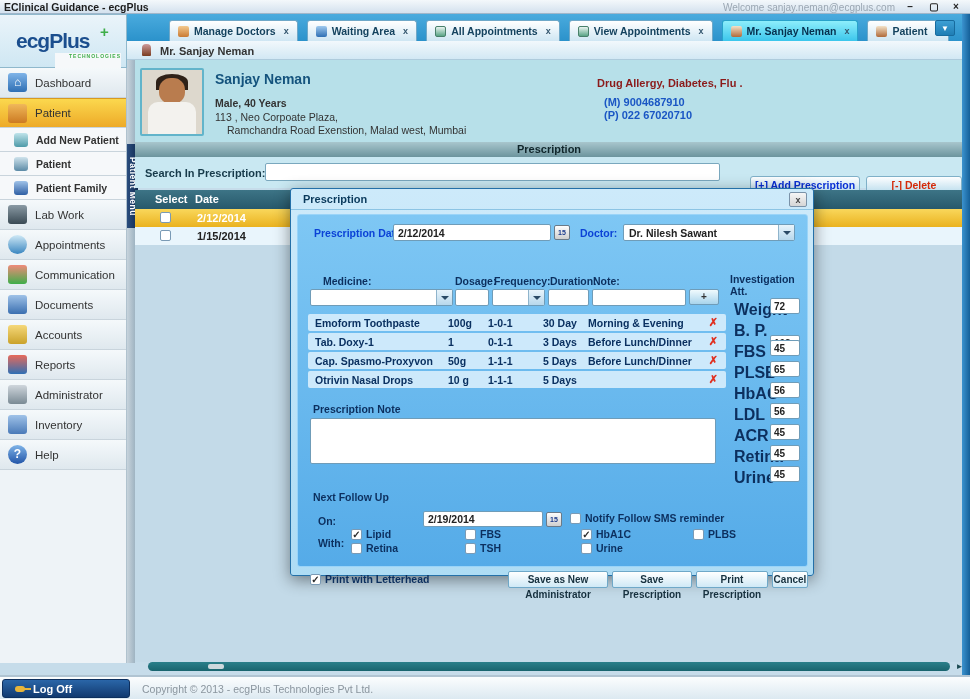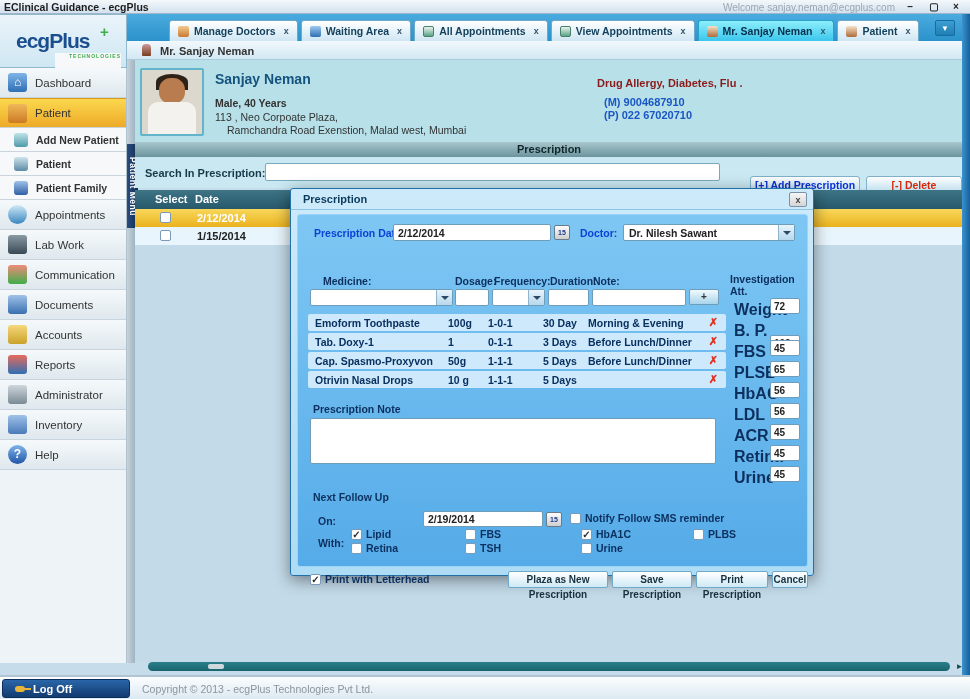--- a/index.html
+++ b/index.html
@@ -15,21 +15,21 @@
   .winbtn { position:absolute; top:0; width:20px; height:13px; text-align:center; font-weight:bold; font-size:10px; color:#222; line-height:13px; cursor:default; }
 
   
   #logo { left:0; top:14px; width:127px; height:54px; background:linear-gradient(#eaf4fa,#cfe7f3); border:1px solid #8fb8cc; border-left:none; }
   #logo .main { position:absolute; left:16px; top:14px; font-size:21px; font-weight:bold; color:#1b4e8e; letter-spacing:-1px; }
   #logo .plus { position:absolute; left:100px; top:8px; font-size:15px; font-weight:bold; color:#3fae49; }
   #logo .sub { position:absolute; left:55px; top:38px; font-size:5px; font-weight:bold; color:#3fae49; letter-spacing:1px; }
 
   
   #tabstrip { left:127px; top:14px; width:836px; height:27px; background:linear-gradient(#4aabde,#2b92cb); }
-  #tabs { position:absolute; left:12px; top:6px; display:flex; gap:3px;padding-left:30px; }
+  #tabs { position:absolute; left:12px; top:6px; display:flex; gap:9px;padding-left:30px; }
   .tab { display:flex; align-items:center; gap:5px; height:21px; padding:0 8px; background:linear-gradient(#ffffff,#cfe6f3); border:1px solid #6fa8c8; border-bottom:none; border-radius:3px 3px 0 0; font-weight:bold; font-size:10.5px; color:#14425e; }
   .tab.active { background:linear-gradient(#8deefb,#3bc6ec); border-color:#28a2ca; color:#06304e; }
   .tabx { font-size:9px; font-weight:bold; color:#33566e; margin-left:3px; }
   .ti { width:11px; height:11px; border-radius:2px; display:inline-block; }
   .ti-person  { background:linear-gradient(#f3c98e,#c97a33); }
   .ti-cursor  { background:linear-gradient(#9fc9ee,#2f6fb4); }
   .ti-cal     { background:linear-gradient(#e9f4f0,#5aa486); border:1px solid #48806a; }
   .ti-patient { background:linear-gradient(#f3e2c8,#b06a3a); }
   #tabmenu { position:absolute; right:8px; top:6px; width:20px; height:16px; background:linear-gradient(#3d9fd4,#1f7db4); border:1px solid #176b9e; border-radius:2px; color:#fff; font-size:8px; text-align:center; line-height:16px; }
 
@@ -257,26 +257,26 @@
     </div>
     <div class="sitem sub">
       <span class="sic small ic-pat2"></span>
       <span>Patient</span>
     </div>
     <div class="sitem sub">
       <span class="sic small ic-fam"></span>
       <span>Patient Family</span>
     </div>
     <div class="sitem">
+      <span class="sic ic-lab"></span>
+      <span>Lab Work</span>
+    </div>
+    <div class="sitem">
       <span class="sic ic-appt"></span>
       <span>Appointments</span>
-    </div>
-    <div class="sitem">
-      <span class="sic ic-lab"></span>
-      <span>Lab Work</span>
     </div>
     <div class="sitem">
       <span class="sic ic-comm"></span>
       <span>Communication</span>
     </div>
     <div class="sitem">
       <span class="sic ic-docs"></span>
       <span>Documents</span>
     </div>
     <div class="sitem">
@@ -432,20 +432,20 @@
       </div>
       <div class="fck" style="left:395px; top:313px;">
         <span class="cb"></span>
         <span>PLBS</span>
       </div>
 
       <div class="fck" style="left:12px; top:358px;">
         <span class="cb">✓</span>
         <span>Print with Letterhead</span>
       </div>
-      <div class="dbtn" style="left:210px; width:100px;">Plaza as New Prescription</div>
+      <div class="dbtn" style="left:210px; width:100px;">Save as New Administrator</div>
       <div class="dbtn" style="left:314px; width:80px;">Save Prescription</div>
       <div class="dbtn" style="left:398px; width:72px;">Print Prescription</div>
       <div class="dbtn" style="left:474px; width:36px;">Cancel</div>
     </div>
   </div>
 
 </div>
 
 </body></html>

